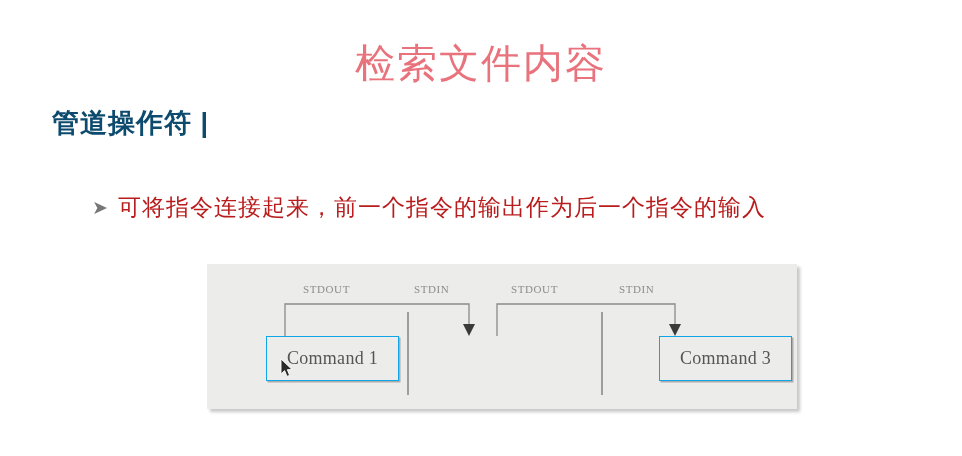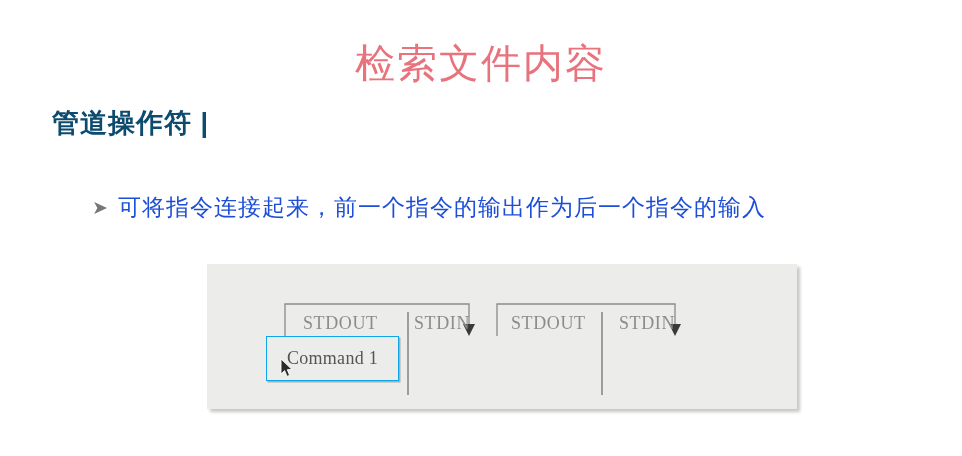--- a/index.html
+++ b/index.html
@@ -51,21 +51,21 @@
   }
   .bullet-marker {
     font-size: 19px;
     color: #777777;
     line-height: 1;
     width: 26px;
     flex: 0 0 26px;
   }
   .bullet-text {
     font-size: 23px;
-    color: #1d4ed8;
+    color: #b91c1c;
     letter-spacing: 1px;
     white-space: nowrap;
   }
 
   
   .diagram-panel {
     position: absolute;
     left: 207px;
     top: 264px;
     width: 590px;
@@ -97,25 +97,24 @@
     letter-spacing: 0.3px;
     margin-left: 25px;
   }
   .cmd-1 { left: 34px;  top: 72px; width: 131px; height: 43px; }
   .cmd-2 { left: 230px; top: 72px; width: 131px; height: 43px; }
   .cmd-3 { left: 427px; top: 72px; width: 131px; height: 43px; }
 
   .io-label {
     position: absolute;
     font-family: "Liberation Serif", serif;
-    font-size: 18px;
+    font-size: 11px;
     color: #8c8c8c;
     letter-spacing: 0.6px;
     white-space: nowrap;
-    margin-top: 30px;
   }
   .lbl-stdout-1 { left: 96px;  top: 19px; }
   .lbl-stdin-1  { left: 207px; top: 19px; }
   .lbl-stdout-2 { left: 304px; top: 19px; }
   .lbl-stdin-2  { left: 412px; top: 19px; }
 
   
   .mouse-cursor {
     position: absolute;
     left: 280px;
@@ -153,17 +152,18 @@
     <polygon points="256,60 268,60 262,72" fill="#3a3a3a"></polygon>
     <polygon points="462,60 474,60 468,72" fill="#3a3a3a"></polygon>
   </svg>
 
   <div class="io-label lbl-stdout-1">STDOUT</div>
   <div class="io-label lbl-stdin-1">STDIN</div>
   <div class="io-label lbl-stdout-2">STDOUT</div>
   <div class="io-label lbl-stdin-2">STDIN</div>
 
   <div class="cmd-box cmd-1">Command 1</div>
+  <div class="cmd-box cmd-3">Command 3</div>
 </div>
 
 <svg class="mouse-cursor" viewBox="0 0 14 20">
   <polygon points="1,1 1,16 4.6,12.6 7,18.4 9.6,17.3 7.3,11.7 12,11.5" fill="#2b2b2b" stroke="#ffffff" stroke-width="0.9"></polygon>
 </svg>
 
 </body></html>

